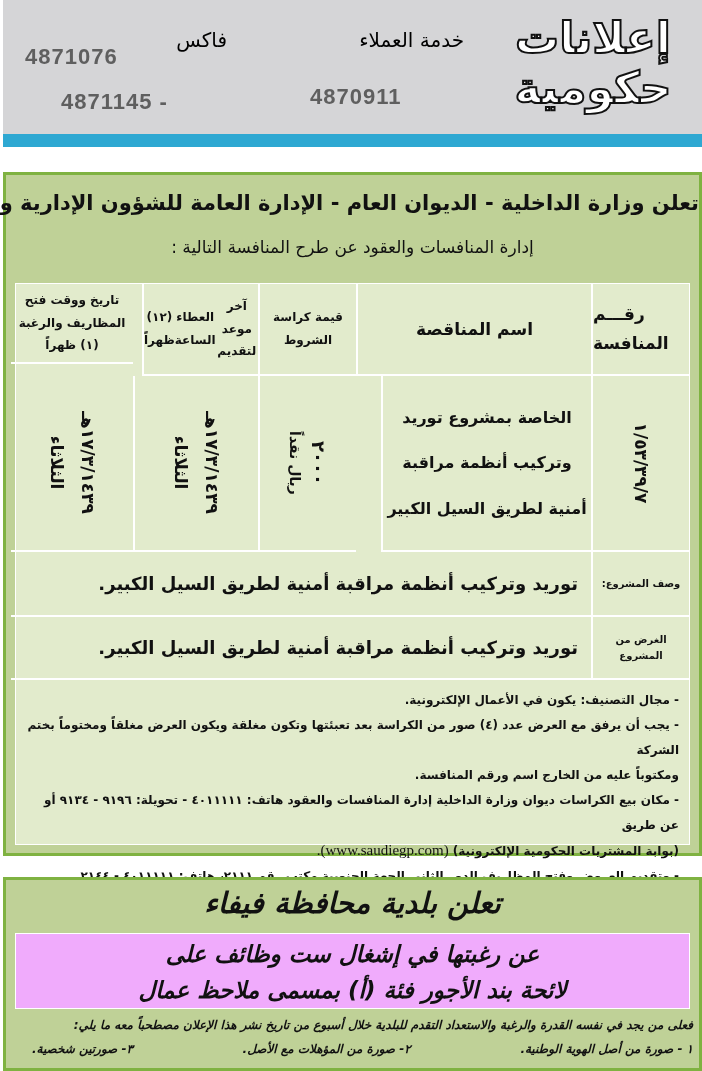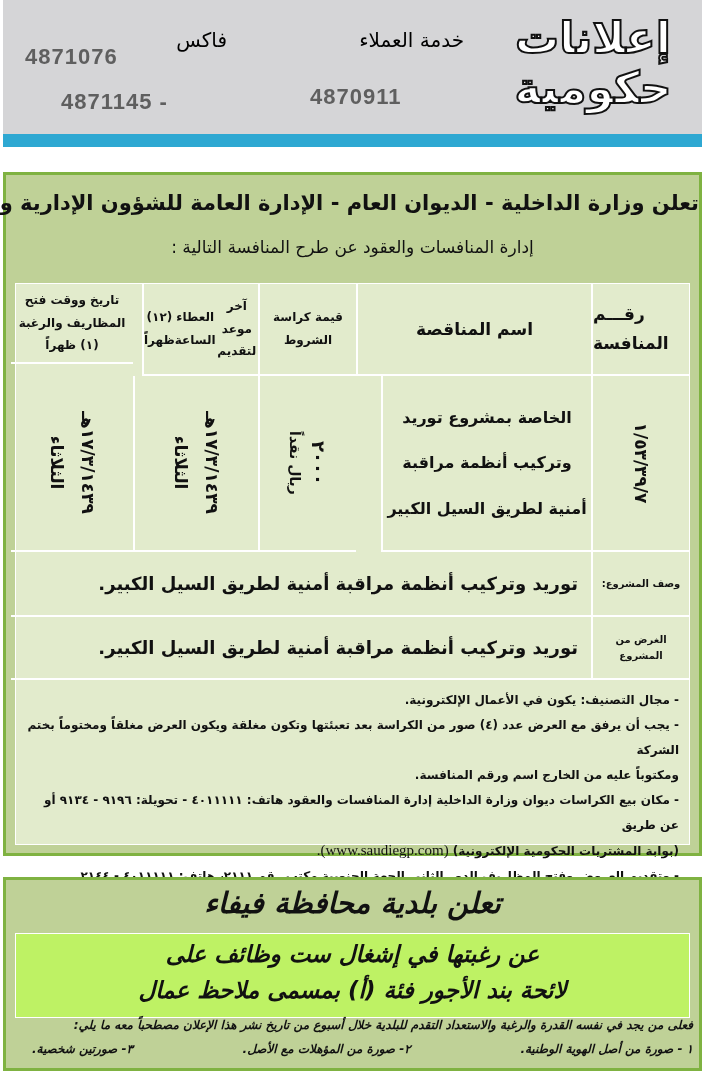--- a/index.html
+++ b/index.html
@@ -84,22 +84,22 @@
     position: absolute; left: 3px; top: 877px; width: 699px; height: 194px;
     background: #bfd197;
     border: 3px solid #7fb241;
     font-style: italic;
   }
   .ad2-title {
     position: absolute; top: 6px; left: 0; right: 0; text-align: center;
     font-size: 29px; font-weight: bold; color: #111;
   }
   .ad2-inner {
-    position: absolute; left: 9px; right: 9px; top: 53px; height: 85px;
-    background: #bef264; border: 1px solid #fff;
+    position: absolute; left: 9px; right: 9px; top: 53px; height: 76px;
+    background: #f0abfc; border: 1px solid #fff;
   }
   .ad2-line {
     text-align: center; font-size: 23px; font-weight: bold; line-height: 36px; white-space: nowrap;
   }
   .ad2-body {
     position: absolute; top: 133px; left: 6px; right: 6px;
     font-size: 12px; font-weight: bold; line-height: 24px; white-space: nowrap;
   }
   .req-row { display: flex; justify-content: space-between; padding-left: 20px; }
 </style>

